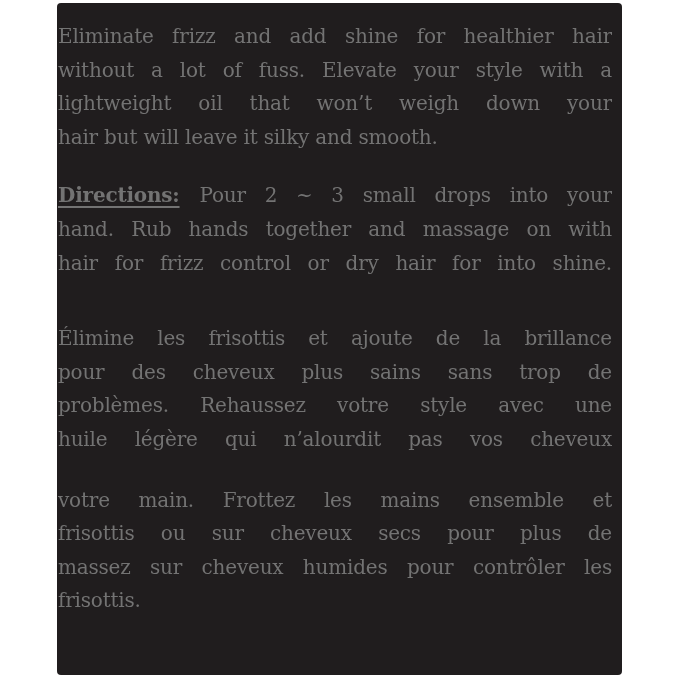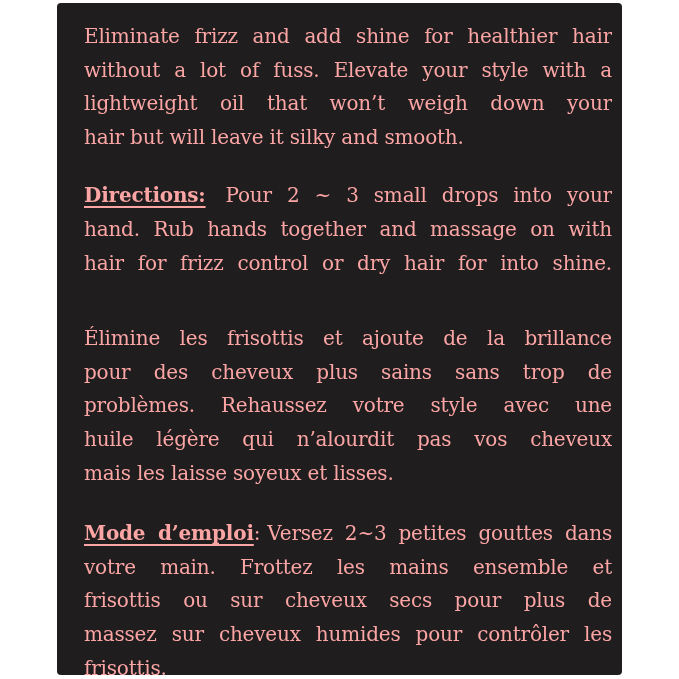--- a/index.html
+++ b/index.html
@@ -10,22 +10,22 @@
     position: relative;
     overflow: hidden;
   }
   .label-box {
     position: absolute;
     left: 57px; top: 3px;
     width: 565px; height: 672px;
     background: #201d1e;
     border-radius: 4px;
     box-sizing: border-box;
-    padding: 17px 10px 0 27px;
-    color: #fca5a5;
+    padding: 17px 10px 0 1px;
+    color: #737373;
   }
   .para { margin: 0; }
   .line {
     font-size: 20px;
     line-height: 33.6px;
     letter-spacing: -0.2px;
     text-align: justify;
     text-align-last: justify;
     white-space: normal;
     overflow: hidden;
@@ -61,24 +61,22 @@
     <div class="line"><span class="heading">Directions:</span><span class="rest-gap-wide">Pour 2 ~ 3 small drops into your</span></div>
     <div class="line">hand. Rub hands together and massage on with</div>
     <div class="line">hair for frizz control or dry hair for into shine.</div>
   </div>
 
   <div class="para para-intro-fr">
     <div class="line">Élimine les frisottis et ajoute de la brillance</div>
     <div class="line">pour des cheveux plus sains sans trop de</div>
     <div class="line">problèmes. Rehaussez votre style avec une</div>
     <div class="line">huile légère qui n’alourdit pas vos cheveux</div>
-    <div class="line lastline">mais les laisse soyeux et lisses.</div>
   </div>
 
   <div class="para para-directions-fr">
-    <div class="line"><span class="heading">Mode d’emploi</span><span>:</span><span class="rest-gap-narrow">Versez 2~3 petites gouttes dans</span></div>
     <div class="line">votre main. Frottez les mains ensemble et</div>
     <div class="line">frisottis ou sur cheveux secs pour plus de</div>
     <div class="line">massez sur cheveux humides pour contrôler les</div>
     <div class="line lastline">frisottis.</div>
   </div>
 
 </div>
 
 </body></html>

